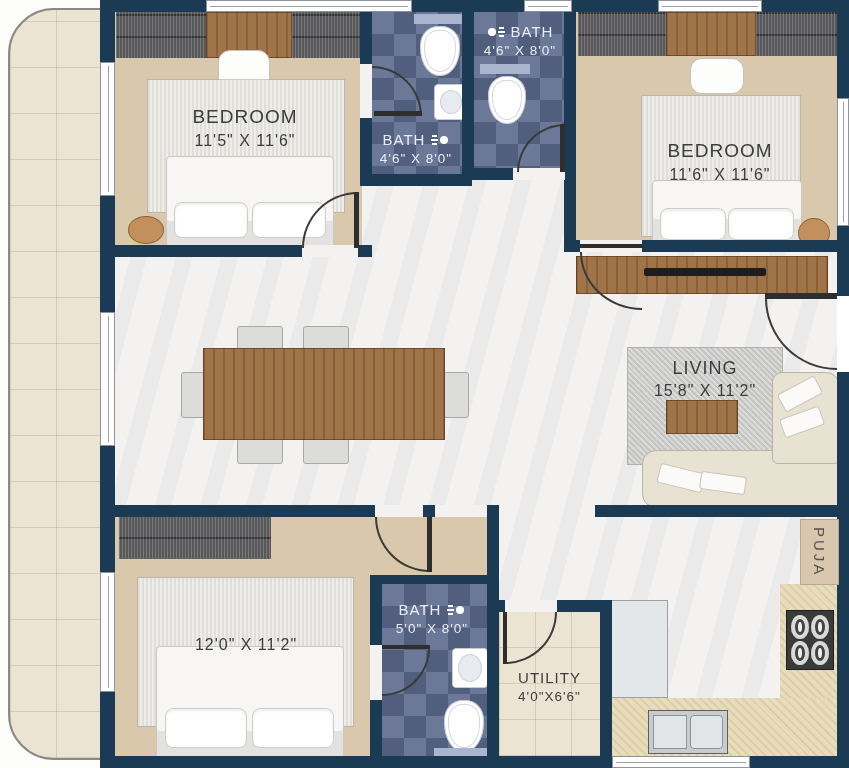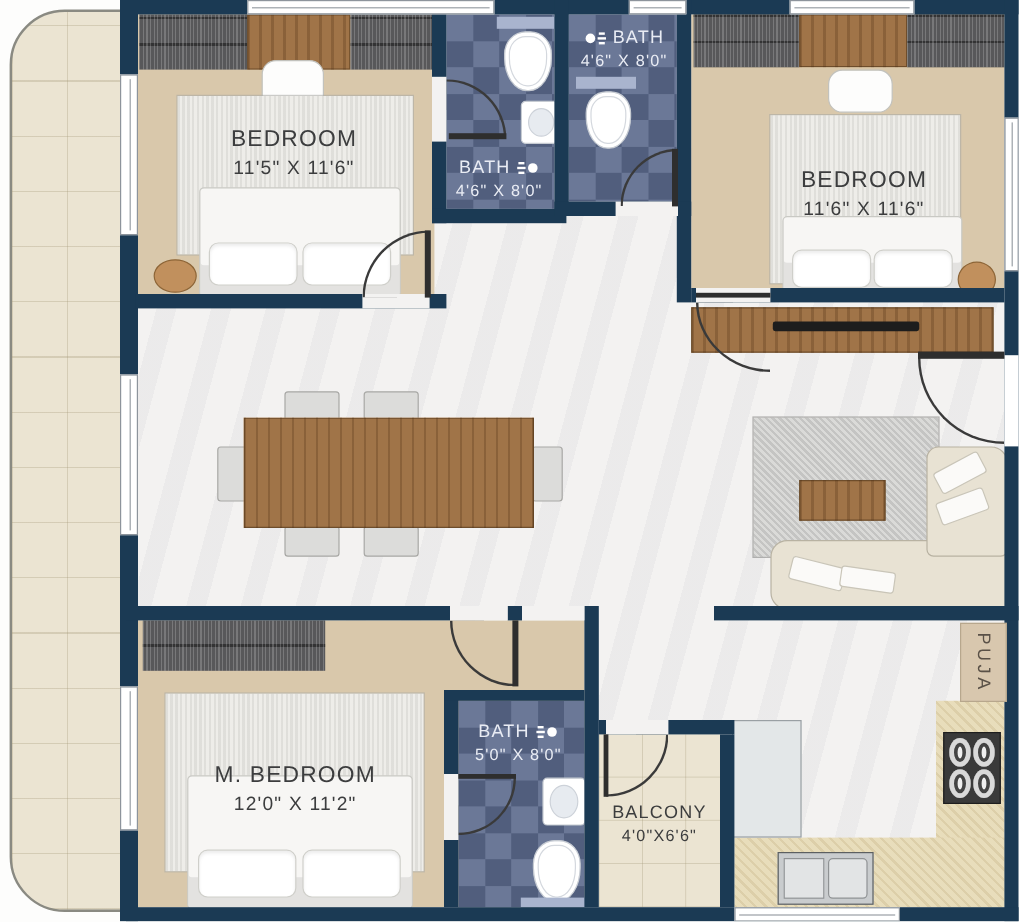--- a/index.html
+++ b/index.html
@@ -258,36 +258,39 @@
       </span>
     <span class="d">4'6" X 8'0"</span>
   </div>
 
   <div class="lbl" style="left:620px;top:138px;width:200px;">
     <span class="t">BEDROOM</span>
     <span class="d">11'6" X 11'6"</span>
   </div>
 
 
+  <div class="lbl" style="left:628px;top:356px;width:154px;">
+    <span class="t" style="font-size:18px;">LIVING</span>
+    <span class="d">15'8" X 11'2"</span>
+  </div>
 
   <div class="lbl" style="left:143px;top:634px;width:206px;">
-    <span class="t">M. BEDROOM</span>
     <span class="d">12'0" X 11'2"</span>
   </div>
 
   <div class="lbl small bath" style="left:382px;top:600px;width:100px;">
     <span class="row">
         <span class="t">BATH</span>
       <span class="shower">
           <i></i>
           <em></em>
         </span>
       </span>
     <span class="d">5'0" X 8'0"</span>
   </div>
 
   <div class="lbl small" style="left:499px;top:668px;width:101px;">
-    <span class="t">BALCONY</span>
+    <span class="t">UTILITY</span>
     <span class="d">4'0"X6'6"</span>
   </div>
 
 
 </div>
 
 </body></html>

